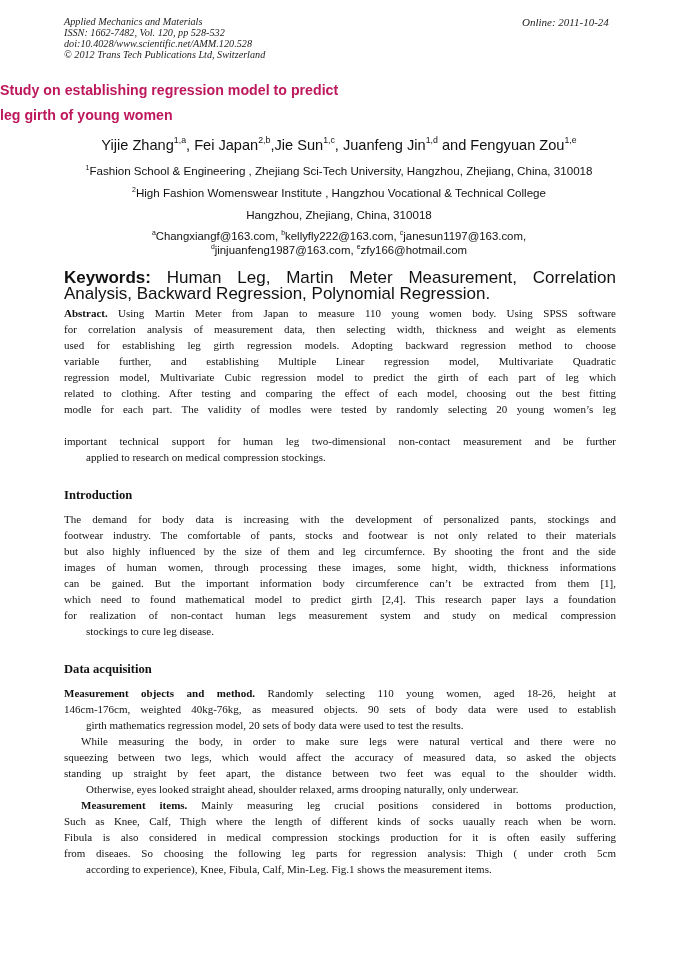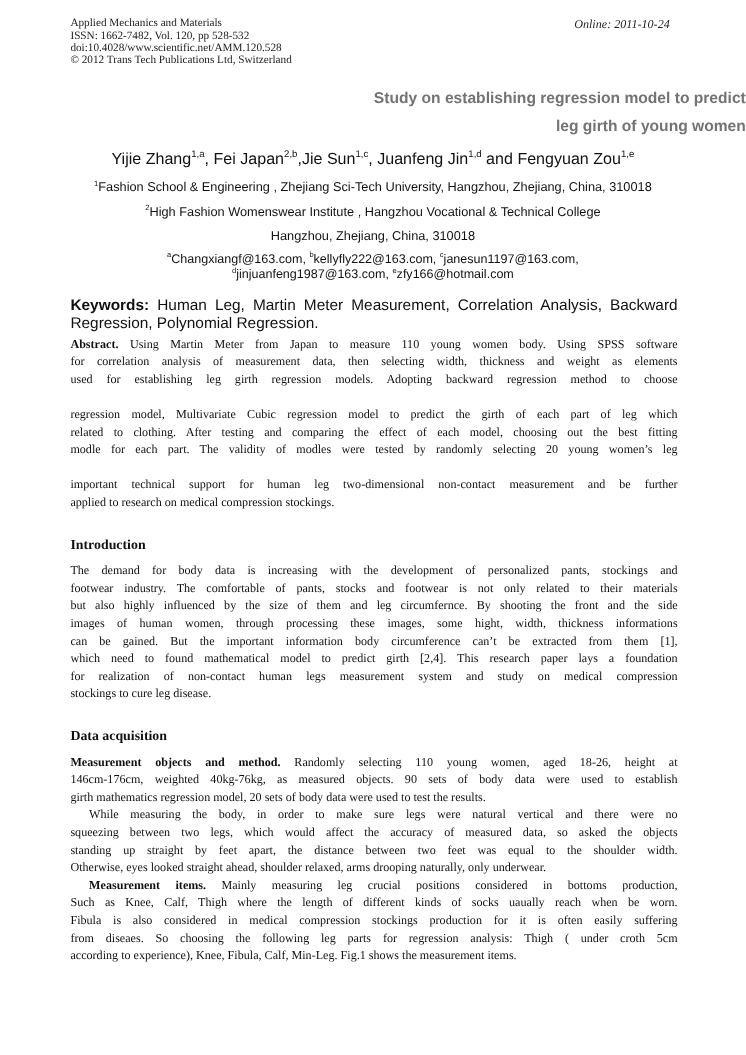--- a/index.html
+++ b/index.html
@@ -1,28 +1,28 @@
 <!DOCTYPE html>
 <html><head>
 <meta charset="utf-8">
 <style>
   html, body { margin: 0; padding: 0; background: #ffffff; }
   body { width: 678px; height: 959px; position: relative; overflow: hidden; color: #111; }
   .page { position: absolute; left: 0; top: 0; width: 678px; height: 959px; background: #fff; }
-  .hdr { position: absolute; left: 64px; font-family: "Liberation Serif", serif; font-size: 10.2px; line-height: 11px; color: #222; white-space: nowrap; }
+  .hdr { position: absolute; left: 64px; font-family: "Liberation Serif", serif; font-style: italic; font-size: 10.2px; line-height: 11px; color: #222; white-space: nowrap; }
   .online { position: absolute; left: 522px; top: 16px; font-family: "Liberation Serif", serif; font-style: italic; font-size: 11px; color: #222; white-space: nowrap; }
-  .title { position: absolute; left: 0; width: 678px; text-align: right; font-family: "Liberation Sans", sans-serif; font-weight: bold; font-size: 14.2px; color: #737373; white-space: nowrap; }
+  .title { position: absolute; left: 0; width: 678px; text-align: left; font-family: "Liberation Sans", sans-serif; font-weight: bold; font-size: 14.2px; color: #be185d; white-space: nowrap; }
   .authors { position: absolute; left: 0; width: 678px; text-align: center; top: 137px; font-family: "Liberation Sans", sans-serif; font-size: 14.6px; color: #111; white-space: nowrap; }
   .authors sup, .aff sup, .emails sup { font-size: 0.6em; line-height: 0; vertical-align: 0.75em; text-align: right; }
   .aff { position: absolute; left: 0; width: 678px; text-align: center; font-family: "Liberation Sans", sans-serif; font-size: 11.6px; color: #111; white-space: nowrap; }
   .emails { position: absolute; left: 0; width: 678px; text-align: center; font-family: "Liberation Sans", sans-serif; font-size: 11.4px; color: #111; white-space: nowrap; line-height: 13px; }
-  .kw { position: absolute; left: 64px; width: 552px; font-family: "Liberation Sans", sans-serif; font-size: 14px; line-height: 15.5px; color: #111; text-align: justify; }
+  .kw { position: absolute; left: 64px; width: 552px; font-family: "Liberation Sans", sans-serif; font-size: 17px; line-height: 15.5px; color: #111; text-align: justify; }
   .kw b { font-weight: bold; }
   .body-line { position: absolute; left: 64px; width: 552px; font-family: "Liberation Serif", serif; font-size: 11px; line-height: 15px; color: #111; white-space: nowrap; text-align: justify; text-align-last: justify; }
-  .body-line.last { text-align-last: left; }
+  .body-line.last { text-align-last: left; margin-left: 22px; }
   .body-line.indent { left: 81px; width: 535px; }
   .sec { position: absolute; left: 64px; font-family: "Liberation Serif", serif; font-weight: bold; font-size: 12.6px; color: #111; white-space: nowrap; }
   b.lead { font-weight: bold; }
 </style>
 </head>
 <body>
 
 <div class="page">
 
   <div class="hdr" style="top:16px">Applied Mechanics and Materials</div>
@@ -41,20 +41,21 @@
   <div class="aff" style="top:208px">Hangzhou, Zhejiang, China, 310018</div>
 
   <div class="emails" style="top:230px"><sup>a</sup><span>Changxiangf@163.com, </span><sup>b</sup><span>kellyfly222@163.com, </span><sup>c</sup><span>janesun1197@163.com,</span></div>
   <div class="emails" style="top:244px"><sup>d</sup><span>jinjuanfeng1987@163.com, </span><sup>e</sup><span>zfy166@hotmail.com</span></div>
 
   <div class="kw" style="top:270px"><b>Keywords:</b><span> Human Leg, Martin Meter Measurement, Correlation Analysis, Backward Regression, Polynomial  Regression.</span></div>
 
   <div class="body-line" style="top:306px"><b class="lead">Abstract.</b><span> Using Martin Meter from Japan to measure 110 young women body. Using SPSS software</span></div>
   <div class="body-line" style="top:322px">for correlation analysis of measurement data, then selecting  width, thickness and weight as elements</div>
   <div class="body-line" style="top:338px">used for establishing leg girth regression models. Adopting backward regression method to choose</div>
+  <div class="body-line" style="top:354px">variable further, and establishing Multiple Linear regression model, Multivariate Quadratic</div>
   <div class="body-line" style="top:370px">regression model, Multivariate Cubic regression model to predict the girth of each part of leg which</div>
   <div class="body-line" style="top:386px">related to clothing. After testing and comparing the effect of each model, choosing out the best fitting</div>
   <div class="body-line" style="top:402px">modle for each part. The validity of  modles were tested by randomly selecting 20 young women’s leg</div>
   <div class="body-line" style="top:434px">important technical support for human leg two-dimensional non-contact measurement and be further</div>
   <div class="body-line last" style="top:450px">applied to research on medical compression stockings.</div>
 
   <div class="sec" style="top:488px">Introduction</div>
   <div class="body-line" style="top:512px">The demand for body data is increasing with the development of personalized pants, stockings and</div>
   <div class="body-line" style="top:528px">footwear industry. The comfortable of pants, stocks and footwear is not only related to their materials</div>
   <div class="body-line" style="top:544px">but also highly influenced by the size of  them and leg circumfernce. By shooting the front and the side</div>

